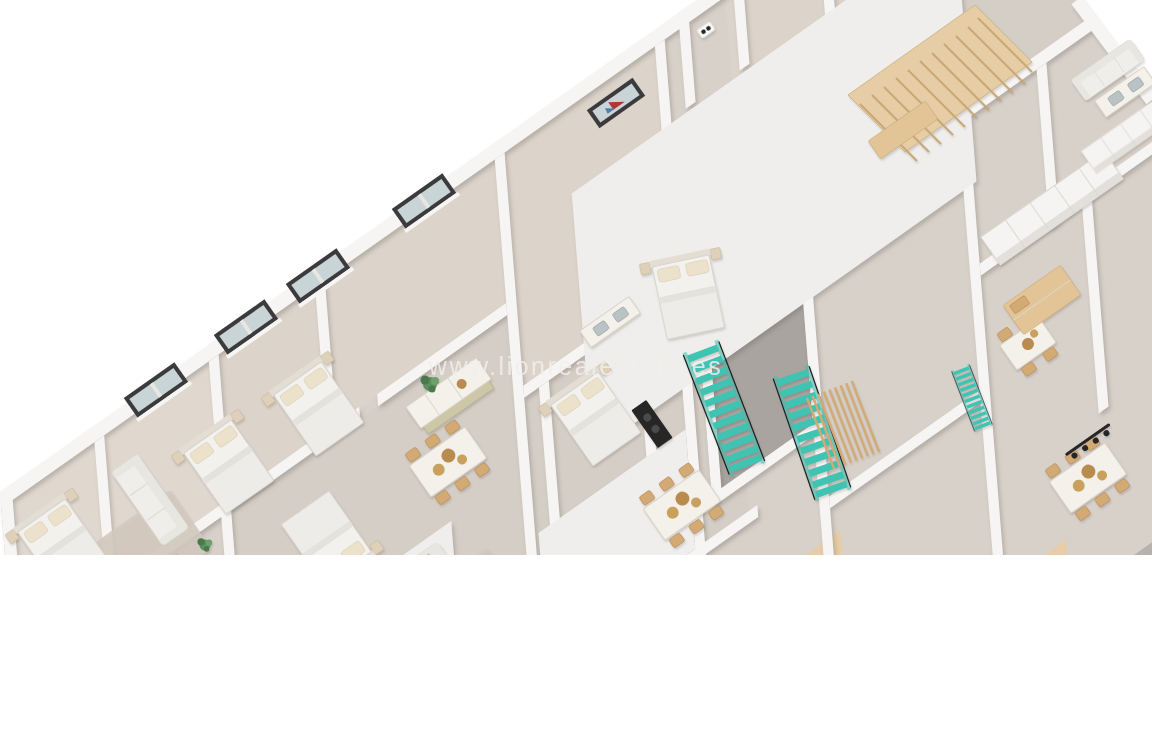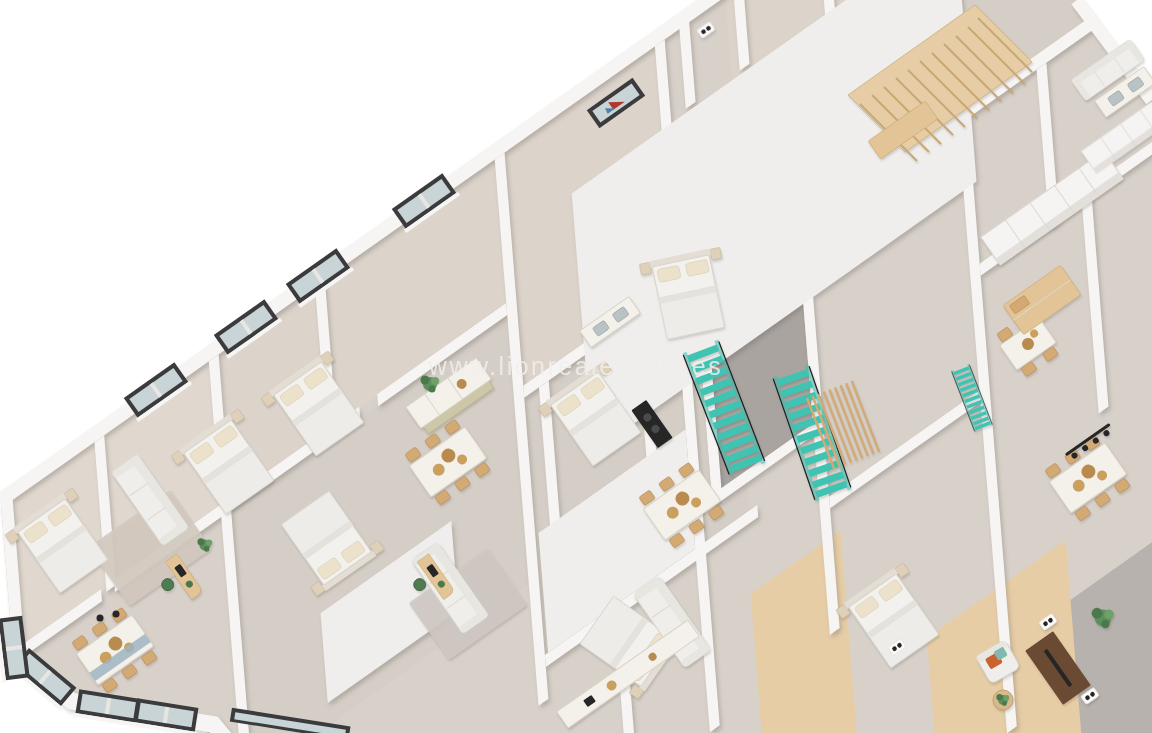--- a/index.html
+++ b/index.html
@@ -1,16 +1,16 @@
 <!DOCTYPE html>
 <html><head>
 <meta charset="utf-8">
 <style>
   html,body{margin:0;padding:0;background:#ffffff;}
-  .stage{position:relative;width:1152px;height:733px;overflow:hidden;background:#fff;
+  .stage{position:relative;width:1152px;height:555px;overflow:hidden;background:#fff;
          font-family:"Liberation Sans", sans-serif;}
   svg{position:absolute;left:0;top:0;}
   
   .floor-base{fill:#d8d1ca;}
   .floor-warm{fill:#e0d8cf;}
   .floor-warm2{fill:#dcd4cb;}
   .floor-cool{fill:#d5cec6;}
   .floor-gray{fill:#a9a4a0;}
   .floor-runner{fill:#918d8a;}
   .floor-wood{fill:#e6cda6;}

